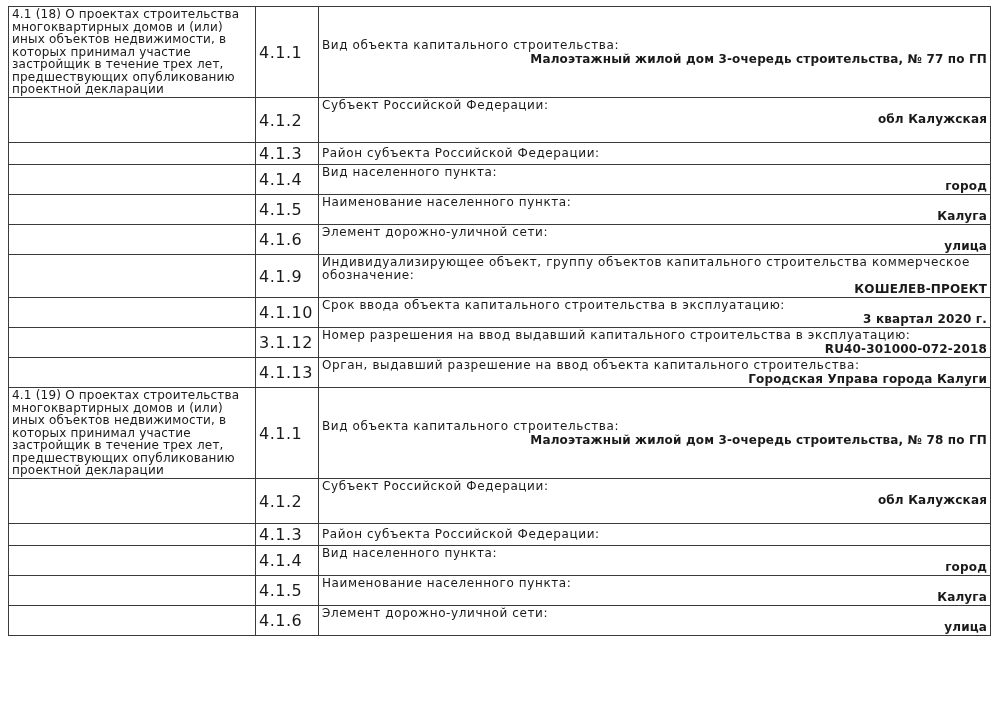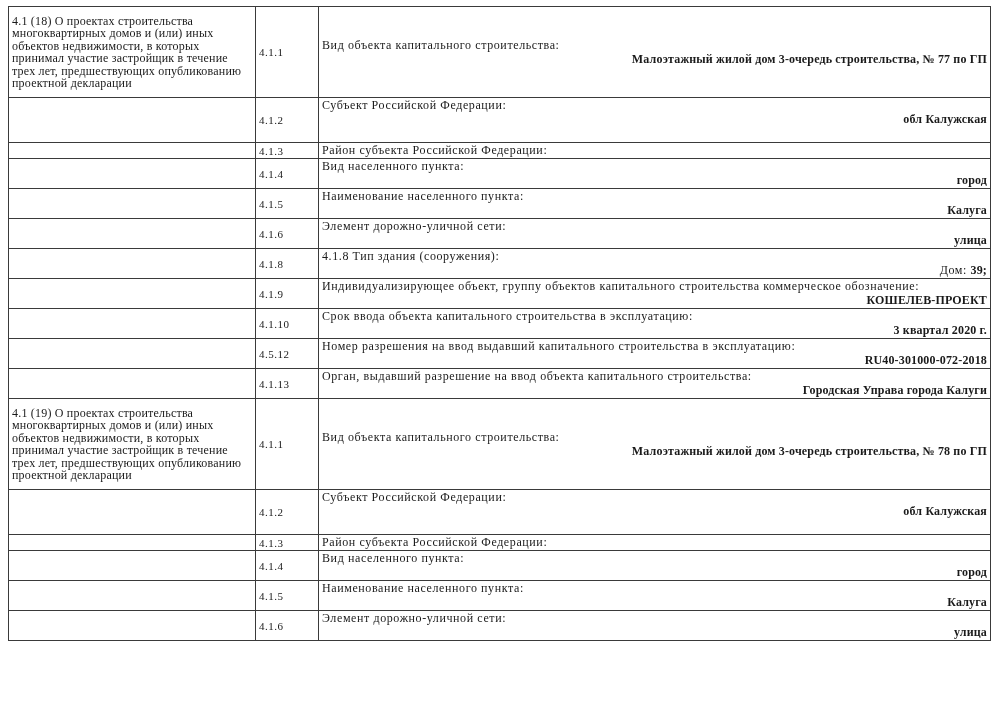--- a/index.html
+++ b/index.html
@@ -20,31 +20,30 @@
     table-layout: fixed;
     width: 982px;
     background: #ffffff;
   }
   table.decl-table td {
     border: 1px solid #3a3a3a;
     vertical-align: middle;
     padding: 1px 3px;
     overflow: hidden;
     word-wrap: break-word;
-    font-family: Liberation Serif, serif;
   }
   td.col-desc {
     vertical-align: top;
     font-size: 12px;
     line-height: 12.5px;
     letter-spacing: 0.2px;
     padding: 2px 3px 2px 3px;
   }
   td.col-num {
-    font-size: 11px;
+    font-size: 16px;
     letter-spacing: 0.5px;
     padding-left: 3px;
   }
   td.col-content {
     padding: 1px 3px 1px 4px;
   }
   .field-label {
     font-size: 12px;
     line-height: 13px;
     letter-spacing: 0.6px;
@@ -121,47 +120,39 @@
           </td>
         </tr>
         <tr data-rownum="4.1.6">
           <td class="col-desc"></td>
           <td class="col-num">4.1.6</td>
           <td class="col-content">
             <div class="field-label">Элемент дорожно-уличной сети:</div>
             <div class="value-line"><span class="field-value">улица</span></div>
           </td>
         </tr>
-        <tr data-rownum="4.1.8">
-          <td class="col-desc"></td>
-          <td class="col-num">4.1.8</td>
-          <td class="col-content">
-            <div class="field-label">4.1.8 Тип здания (сооружения):</div>
-            <div class="value-line"><span class="value-prefix">Дом: </span><span class="field-value">39;</span></div>
-          </td>
-        </tr>
         <tr data-rownum="4.1.9">
           <td class="col-desc"></td>
           <td class="col-num">4.1.9</td>
           <td class="col-content">
             <div class="field-label">Индивидуализирующее объект, группу объектов капитального строительства коммерческое обозначение:</div>
             <div class="value-line"><span class="field-value">КОШЕЛЕВ-ПРОЕКТ</span></div>
           </td>
         </tr>
         <tr data-rownum="4.1.10">
           <td class="col-desc"></td>
           <td class="col-num">4.1.10</td>
           <td class="col-content">
             <div class="field-label">Срок ввода объекта капитального строительства в эксплуатацию:</div>
             <div class="value-line"><span class="field-value">3 квартал 2020 г.</span></div>
           </td>
         </tr>
         <tr data-rownum="4.1.12">
           <td class="col-desc"></td>
-          <td class="col-num">4.5.12</td>
+          <td class="col-num">3.1.12</td>
           <td class="col-content">
             <div class="field-label">Номер разрешения на ввод выдавший капитального строительства в эксплуатацию:</div>
             <div class="value-line"><span class="field-value">RU40-301000-072-2018</span></div>
           </td>
         </tr>
         <tr data-rownum="4.1.13">
           <td class="col-desc"></td>
           <td class="col-num">4.1.13</td>
           <td class="col-content">
             <div class="field-label">Орган, выдавший разрешение на ввод объекта капитального строительства:</div>

